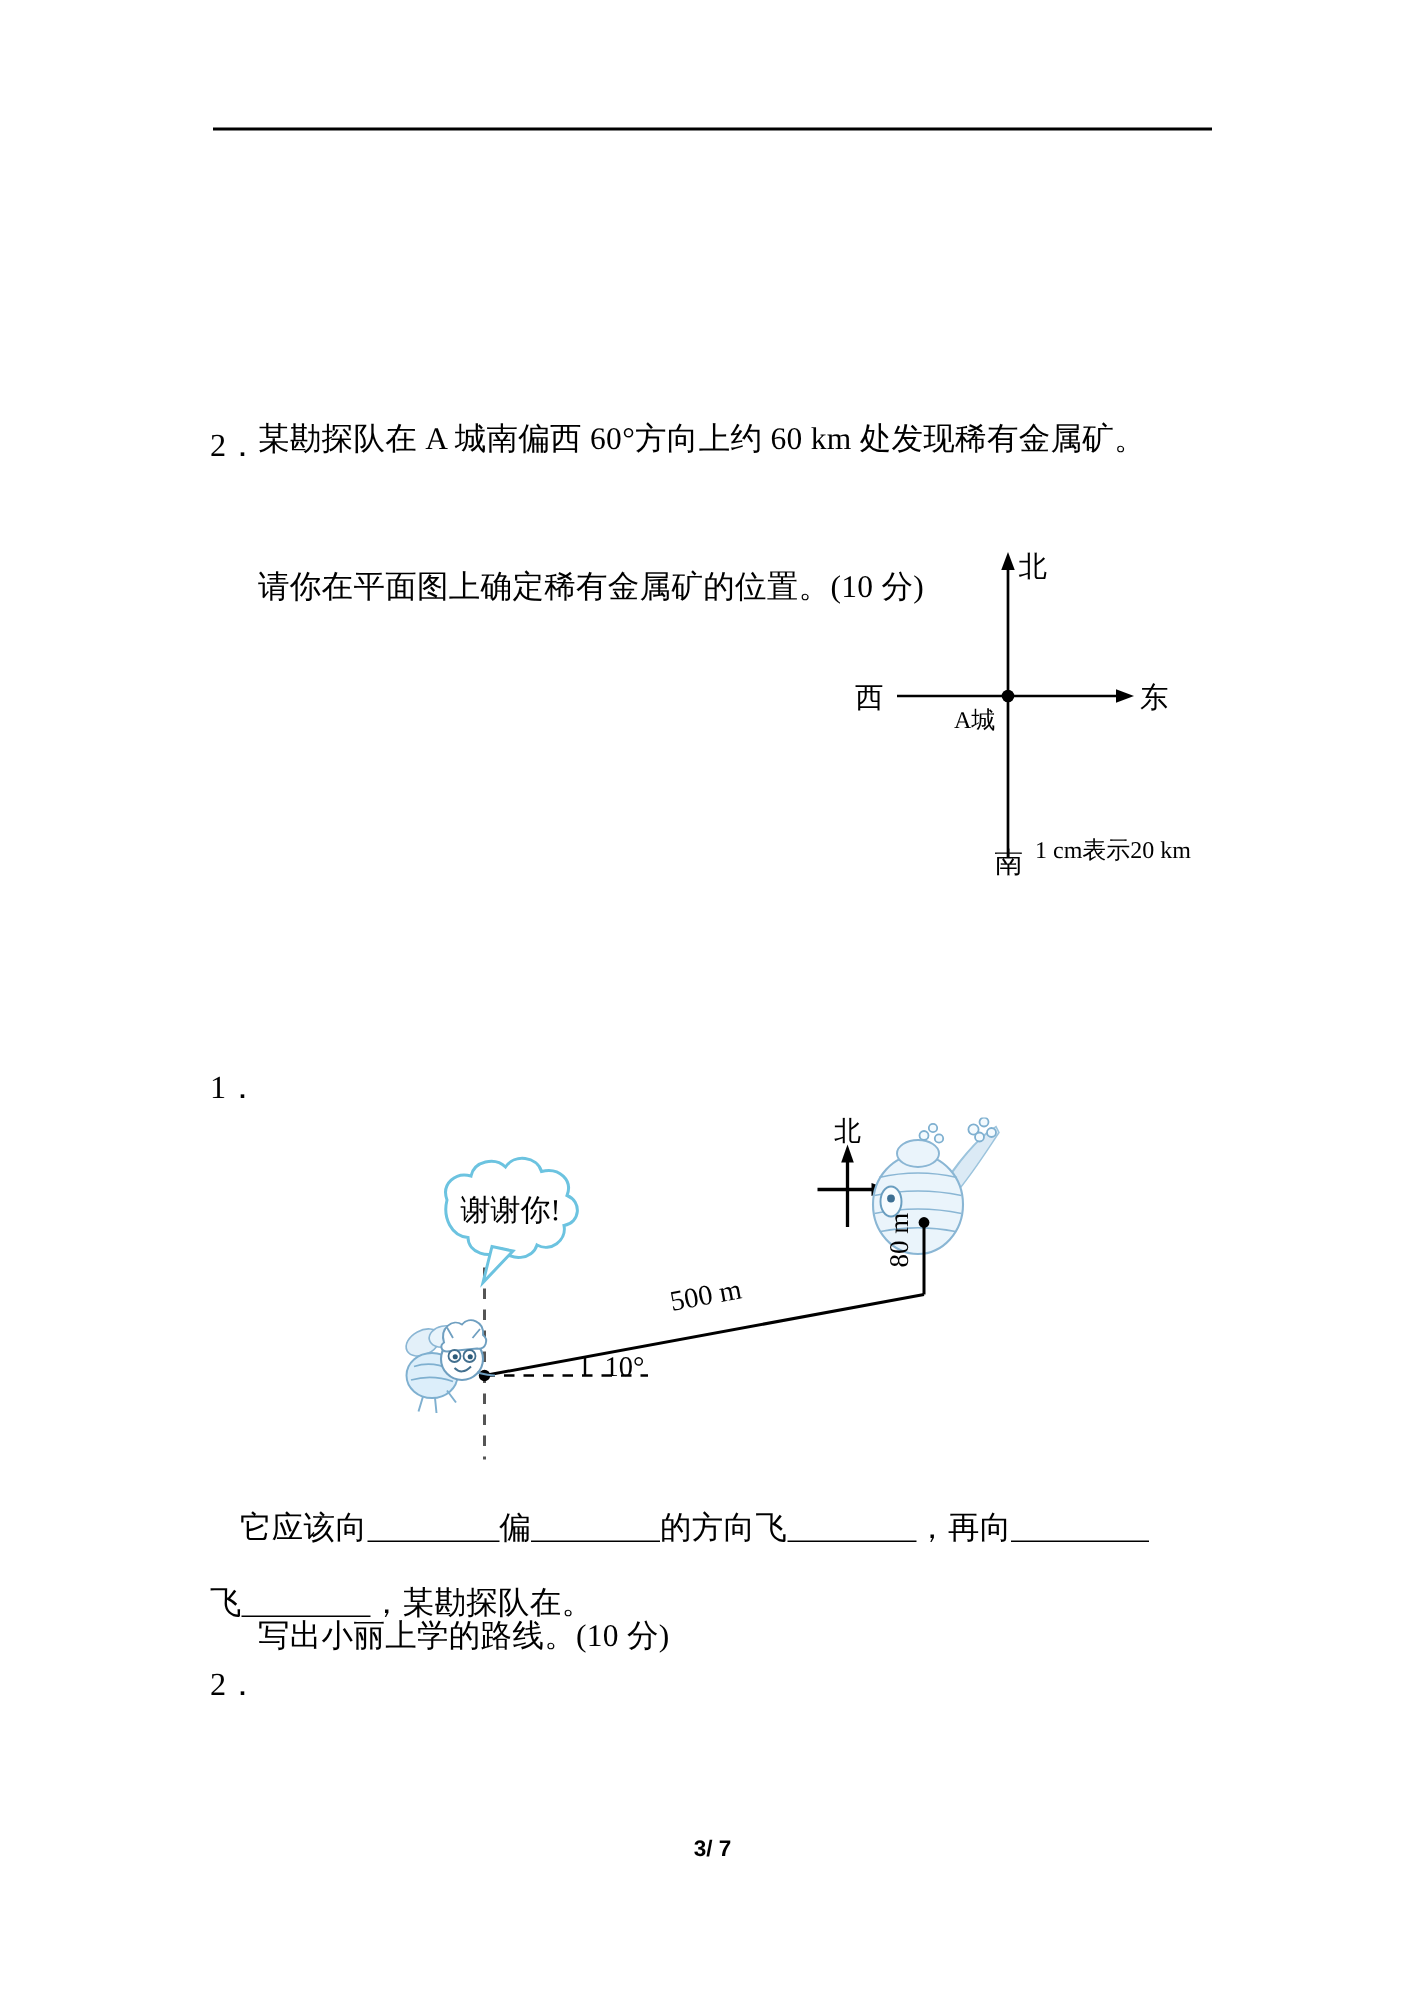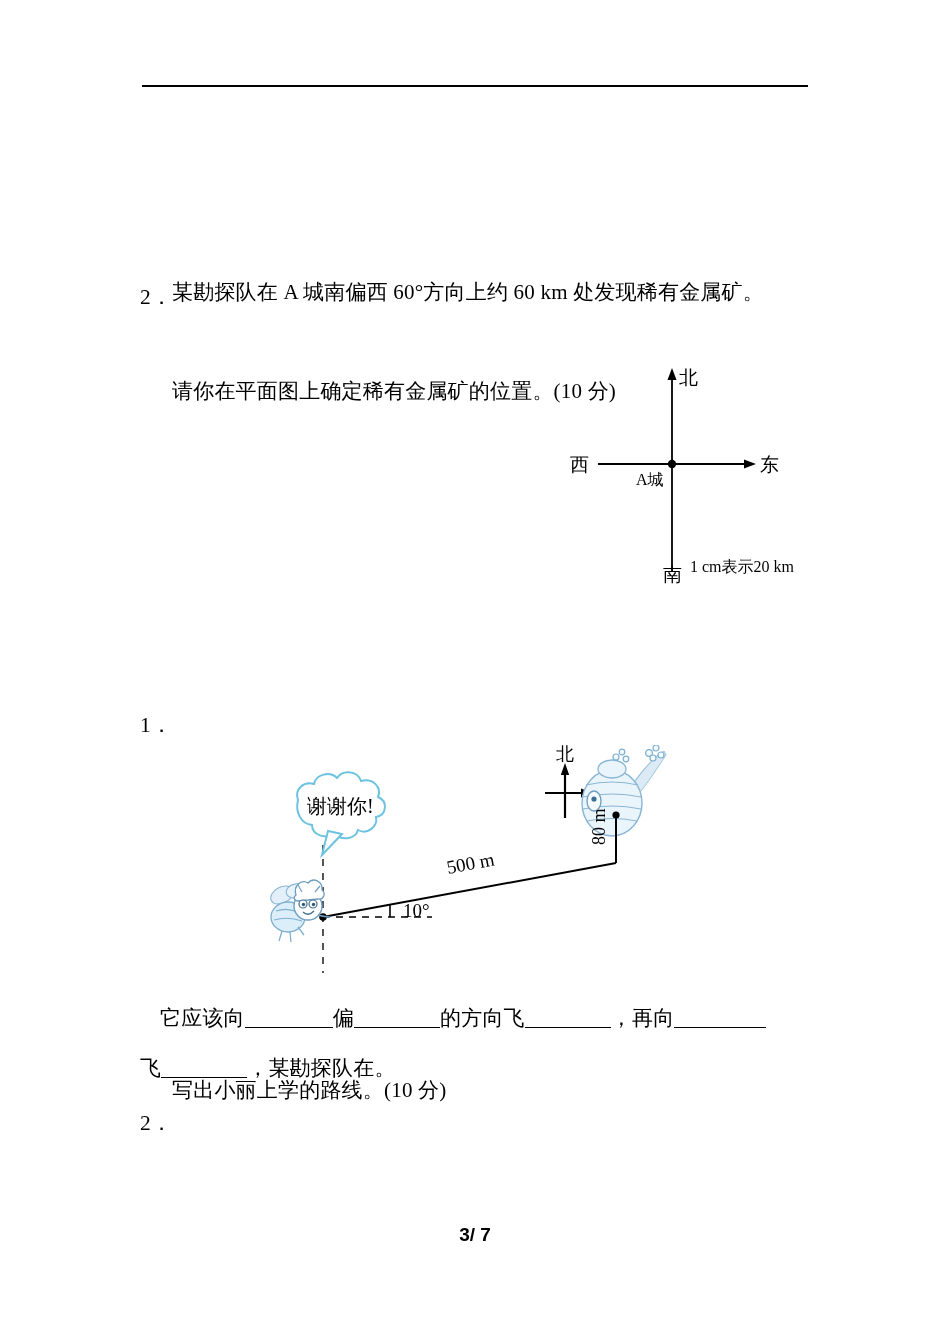--- a/index.html
+++ b/index.html
@@ -57,21 +57,21 @@
 
   
   .footer {
     position: absolute;
     left: 0;
     top: 1224px;
     width: 950px;
     text-align: center;
     font-family: "Liberation Sans", sans-serif;
     font-weight: bold;
-    font-size: 19px;
+    font-size: 15px;
   }
 
   
   .diagram {
     position: absolute;
   }
   .diagram svg { display: block; }
 
   .svg-label {
     font-family: "Liberation Serif", "DejaVu Serif", serif;

